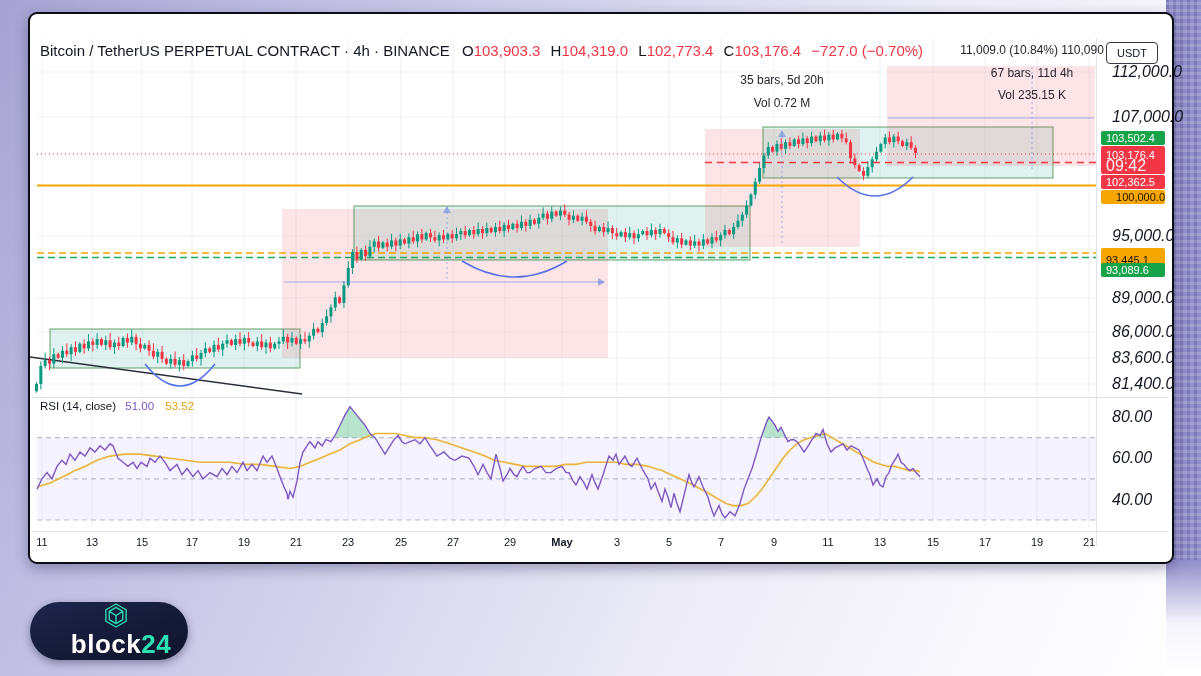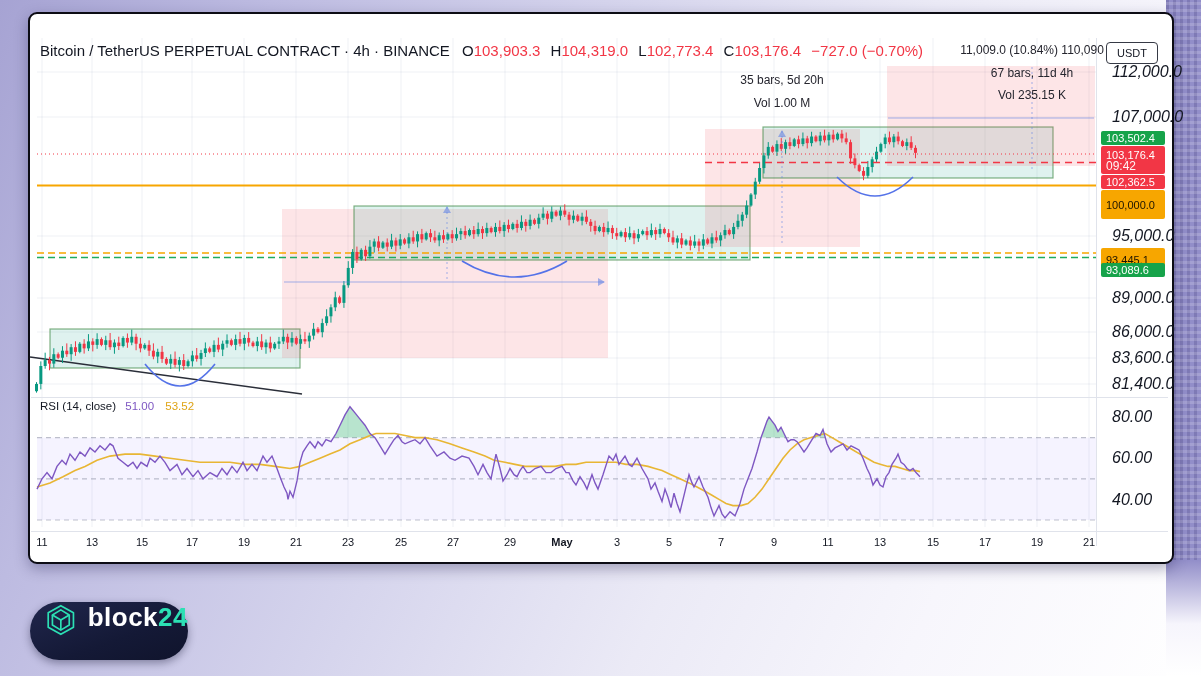--- a/index.html
+++ b/index.html
@@ -25,26 +25,26 @@
   .measure{z-index:3;position:absolute;transform:translateX(-50%);text-align:center;
     font-size:12px;line-height:22.5px;color:#25252e;}
   .rsi-label{left:40px;top:400px;font-size:11.5px;color:#131722;}
   .rsi-v1{color:#7e57c2;margin-left:6px;}
   .rsi-v2{color:#dfa415;margin-left:8px;}
   .usdt-btn{left:1106px;top:42px;width:50px;height:20px;border:1px solid #363a45;border-radius:4px;
     font-size:11px;color:#131722;display:flex;align-items:center;justify-content:center;background:#fff;}
   .ptick{position:absolute;left:1112px;font-size:16px;color:#131722;transform:translateY(-50%);font-style:italic;}
   .badge{position:absolute;left:1101px;width:64px;border-radius:2px;font-size:11px;
     display:flex;flex-direction:column;justify-content:center;padding-left:5px;box-sizing:border-box;z-index:3;}
-  .badge .sub{font-size:12px;line-height:10px;opacity:.95;}
+  .badge .sub{font-size:16px;line-height:10px;opacity:.95;}
   .ttick{position:absolute;top:536px;font-size:11px;color:#131722;transform:translateX(-50%);}
   .logo{position:absolute;left:30px;top:602px;height:58px;width:158px;border-radius:29px;
     background:linear-gradient(160deg,#20264c 0%,#141936 60%,#10142c 100%);
-    display:flex;padding-left:14px;box-sizing:border-box;z-index:3;
-    box-shadow:0 3px 8px rgba(20,20,50,.4);}
+    display:flex;align-items:center;padding-left:14px;box-sizing:border-box;z-index:3;
+    box-shadow:0 3px 8px rgba(20,20,50,.4);flex-direction:column;}
   .logo-text{font-size:26px;font-weight:bold;letter-spacing:.5px;color:#fff;margin-left:10px;}
   .logo-text .accent{color:#2ce0b4;}
 </style>
 </head>
 <body>
 
 <div class="bg-right"></div>
 <div class="bg-right-fade"></div>
 
 <div class="card"></div>
@@ -541,21 +541,21 @@
   <span class="rsi-v2">53.52</span>
 </div>
 
 <div class="txt usdt-btn">USDT</div>
 
 <div id="measures">
     <div class="measure" style="left: 446px; top: 141px;">
     </div>
     <div class="measure" style="left: 782px; top: 69px;">
       <div>35 bars, 5d 20h</div>
-      <div>Vol 1.00 M</div>
+      <div>Vol 0.72 M</div>
     </div>
     <div class="measure" style="left: 1032px; top: 39px;">
       <div>11,009.0 (10.84%) 110,090</div>
       <div>67 bars, 11d 4h</div>
       <div>Vol 235.15 K</div>
     </div>
   </div>
 <div id="price-axis">
     <div class="ptick" style="top: 72px;">112,000.0</div>
     <div class="ptick" style="top: 117px;">107,000.0</div>
@@ -572,21 +572,21 @@
     <div class="badge" style="top: 131px; height: 14px; background: rgb(22, 163, 74); color: rgb(255, 255, 255);">
       <div>103,502.4</div>
     </div>
     <div class="badge" style="top: 146px; height: 28px; background: rgb(242, 54, 69); color: rgb(255, 255, 255);">
       <div>103,176.4</div>
       <div class="sub">09:42</div>
     </div>
     <div class="badge" style="top: 175px; height: 14px; background: rgb(242, 54, 69); color: rgb(255, 255, 255);">
       <div>102,362.5</div>
     </div>
-    <div class="badge" style="top: 190px; height: 29px; background: rgb(247, 166, 0); color: rgb(28, 20, 0);">
+    <div class="badge" style="top: 190px; height: 14px; background: rgb(247, 166, 0); color: rgb(28, 20, 0); text-align: right;">
       <div>100,000.0</div>
     </div>
     <div class="badge" style="top: 248px; height: 24px; background: rgb(247, 166, 0); color: rgb(28, 20, 0);">
       <div>93,445.1</div>
     </div>
     <div class="badge" style="top: 263px; height: 14px; background: rgb(22, 163, 74); color: rgb(255, 255, 255);">
       <div>93,089.6</div>
     </div>
   </div>
 <div id="time-axis">

